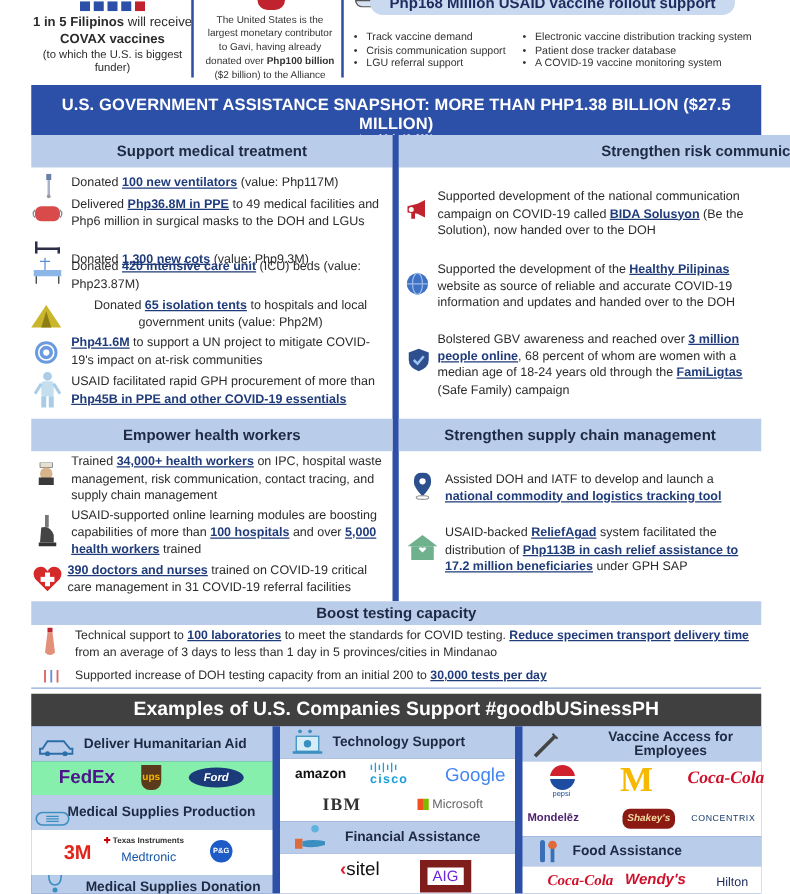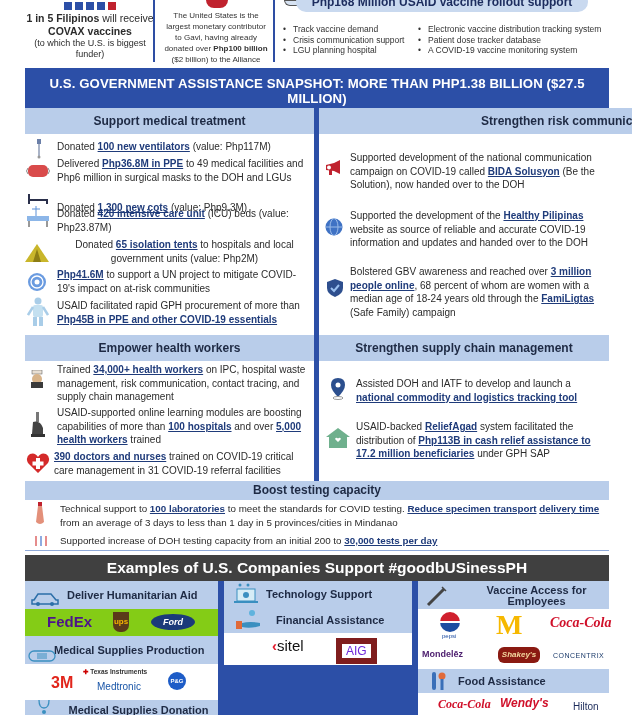--- a/index.html
+++ b/index.html
@@ -66,21 +66,21 @@
 </div>
 
 <div class="abs vsep" style="left:153px; top:0; height:62px;"></div>
 <div class="abs vsep" style="left:273px; top:0; height:62px;"></div>
 
 <div class="abs pill-icon"></div>
 <div class="abs pill">Php168 Million USAID vaccine rollout support</div>
 <ul class="abs bullets" style="left:283px; top:24px;">
   <li>Track vaccine demand</li>
   <li>Crisis communication support</li>
-  <li>LGU planning hospital</li>
+  <li>LGU referral support</li>
 </ul>
 <ul class="abs bullets" style="left:418px; top:24px;">
   <li>Electronic vaccine distribution tracking system</li>
   <li>Patient dose tracker database</li>
   <li>A COVID-19 vaccine monitoring system</li>
 </ul>
 
 <div class="abs snap">
   <h1>U.S. GOVERNMENT ASSISTANCE SNAPSHOT: MORE THAN PHP1.38 BILLION ($27.5 MILLION)</h1>
   <div class="asof">*as of July 19, 2021</div>
@@ -219,21 +219,21 @@
 
 <div class="ex-col" style="left:25px; width:193px;">
   <div class="ex-sub" style="height:28px; line-height:28px; padding-left:42px;">
     <span class="icon" style="left:6px; top:7px;"><svg width="28" height="14">
           <path d="M3 8 L7 2 L20 2 L25 8 L27 8 L27 12 L1 12 L1 8 Z" fill="none" stroke="#2b6ea8" stroke-width="1.5"></path>
           <circle cx="7" cy="12" r="2" fill="#2b6ea8"></circle>
           <circle cx="21" cy="12" r="2" fill="#2b6ea8"></circle>
         </svg></span>
     <span>Deliver Humanitarian Aid</span>
   </div>
-  <div style="height:27px; background:#84cc16; position:relative;">
+  <div style="height:27px; background:#86efac; position:relative;">
     <span class="logo" style="left:22px; top:4px; font-size:15px; color:#4d148c;"><span>FedEx</span></span>
     <span class="logo" style="left:88px; top:3px; width:16px; height:20px; background:#5a3a1a; color:#f5b400; font-size:8px; text-align:center; line-height:20px; border-radius:0 0 7px 7px;">ups</span>
     <span class="logo" style="left:126px; top:5px; width:44px; height:16px; background:#1b3a7a; color:#fff; font-size:9px; text-align:center; line-height:16px; border-radius:50%; font-style:italic;">Ford</span>
   </div>
   <div class="ex-sub" style="height:28px; line-height:28px; padding-left:29px;">
     <span class="icon" style="left:3px; top:8px;"><svg width="28" height="12">
           <rect x="1" y="1" width="26" height="10" rx="5" fill="none" stroke="#3a8fc0" stroke-width="1.3"></rect>
           <line x1="9" y1="4" x2="19" y2="4" stroke="#3a8fc0"></line>
           <line x1="9" y1="6" x2="19" y2="6" stroke="#3a8fc0"></line>
           <line x1="9" y1="8" x2="19" y2="8" stroke="#3a8fc0"></line>
@@ -259,20 +259,27 @@
   <div class="ex-sub" style="height:26px; line-height:26px; padding-left:42px;">
     <span class="icon" style="left:10px; top:2px;"><svg width="24" height="22">
           <circle cx="6" cy="2" r="1.5" fill="#3a8fc0"></circle>
           <circle cx="14" cy="2" r="1.5" fill="#3a8fc0"></circle>
           <rect x="3" y="6" width="18" height="12" fill="#d6ecf6" stroke="#3a8fc0"></rect>
           <circle cx="12" cy="12" r="3" fill="#3a8fc0"></circle>
           <rect x="0" y="18" width="24" height="2" fill="#3a8fc0"></rect>
         </svg></span>
     <span>Technology Support</span>
   </div>
+  <div style="height:50px; background:#fff; position:relative;">
+    <span class="logo" style="left:12px; top:6px; font-size:11px; color:#111;">amazon</span>
+    <span class="logo" style="left:72px; top:2px; font-size:8px; color:#1ba0d7; letter-spacing:1px;">ı|ı|ı|ı<br><span style="font-size:10px;">cisco</span></span>
+    <span class="logo" style="left:132px; top:5px; font-size:15px; color:#4285f4; font-weight:normal;">Google</span>
+    <span class="logo" style="left:34px; top:30px; font-size:14px; color:#333; letter-spacing:1px; font-family:'Liberation Serif', serif;">IBM</span>
+    <span class="logo" style="left:110px; top:31px; font-size:10px; color:#666; font-weight:normal;"><span style="display:inline-block; width:9px; height:9px; background:linear-gradient(90deg,#f25022 50%,#7fba00 50%); vertical-align:middle;"></span> <span>Microsoft</span></span>
+  </div>
   <div class="ex-sub" style="height:26px; line-height:26px; padding-left:52px;">
     <span class="icon" style="left:12px; top:2px;"><svg width="26" height="22">
           <circle cx="16" cy="4" r="3" fill="#5fb3de"></circle>
           <rect x="0" y="12" width="6" height="8" fill="#e06a3a"></rect>
           <path d="M6 14 Q14 12 24 14 L24 17 Q14 20 6 18 Z" fill="#3a8fc0"></path>
         </svg></span>
     <span>Financial Assistance</span>
   </div>
   <div style="height:32px; background:#fff; position:relative;">
     <span class="logo" style="left:48px; top:4px; font-size:15px; color:#111; font-weight:normal;"><span style="color:#e21b2c; font-weight:bold;">‹</span><span>sitel</span></span>

